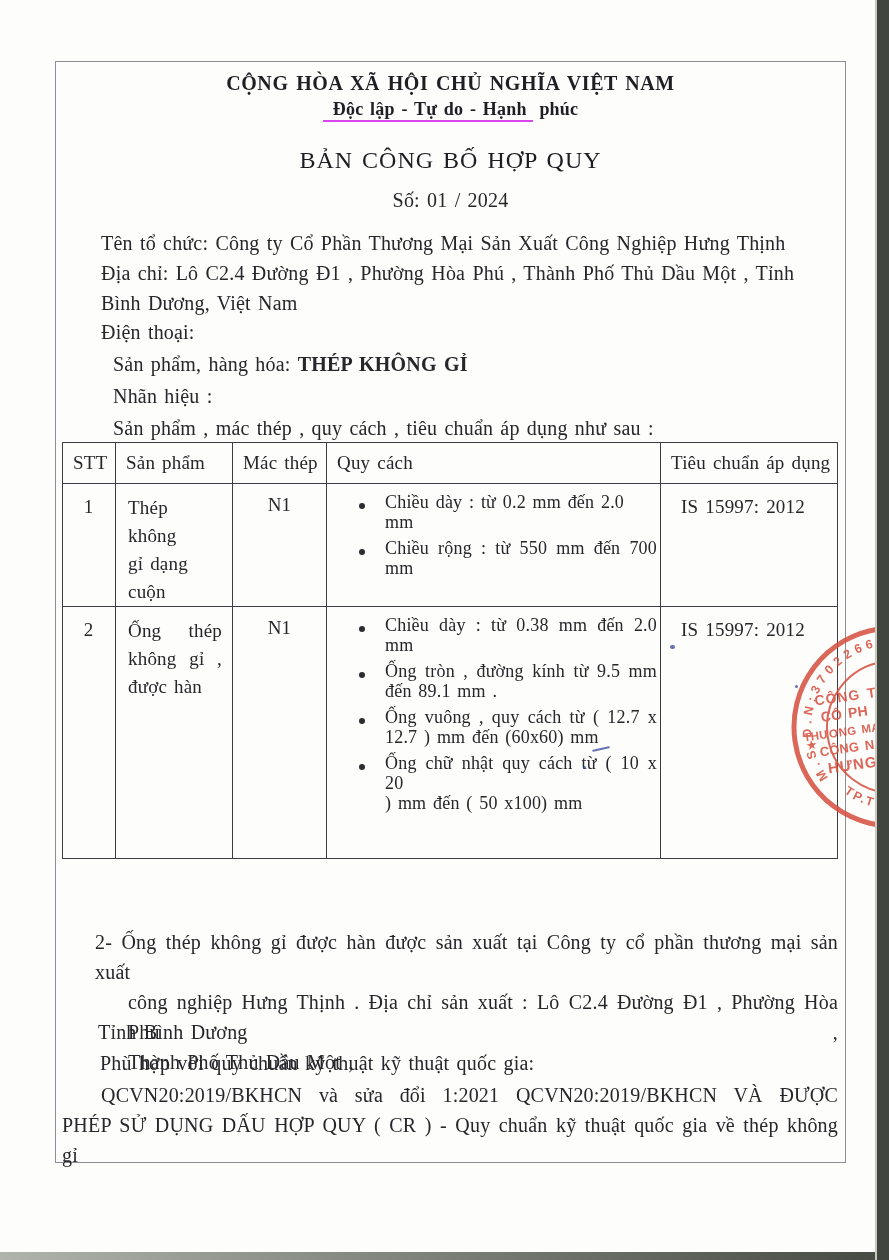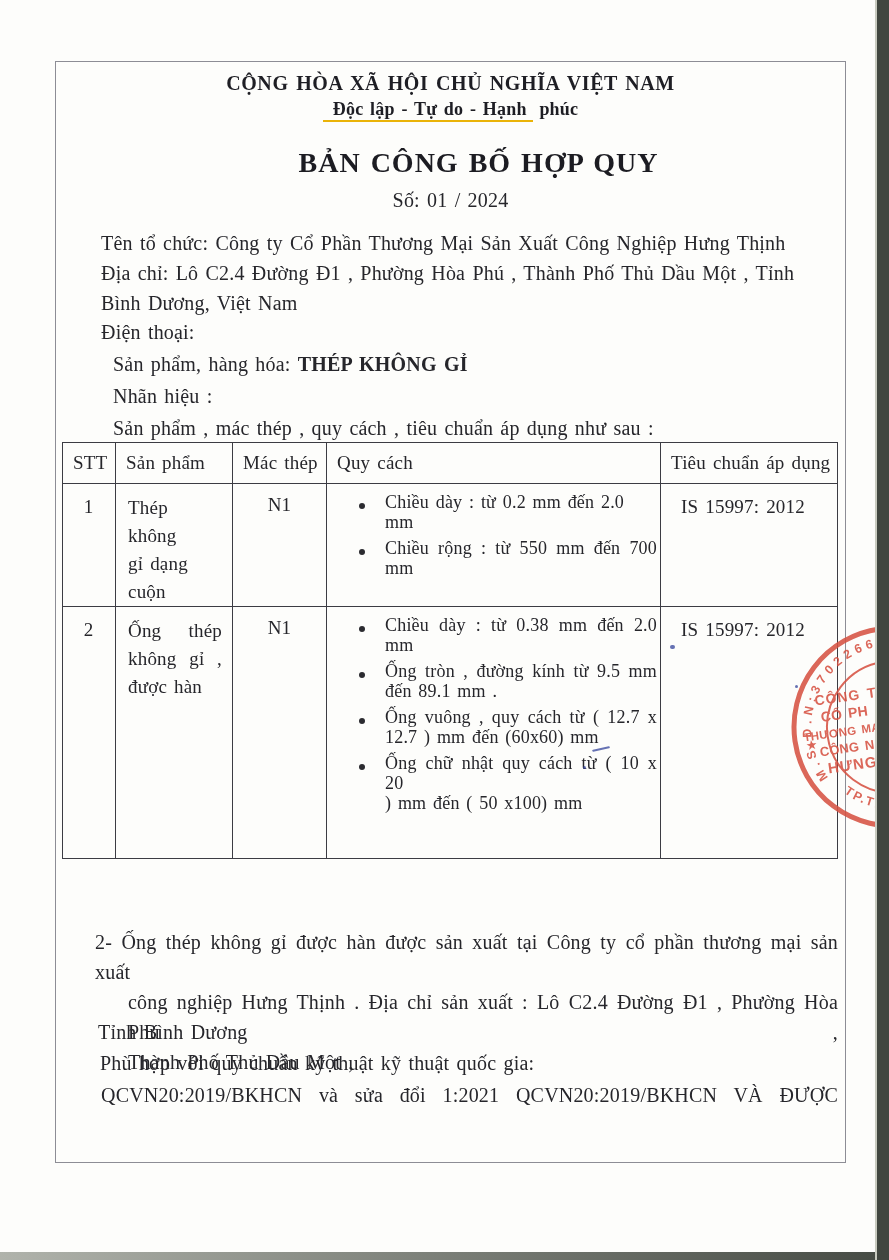--- a/index.html
+++ b/index.html
@@ -3,22 +3,22 @@
 <meta charset="utf-8">
 <style>
   html,body{margin:0;padding:0;background:#e8e8e6;}
   .page{position:relative;width:889px;height:1260px;background:#fdfdfb;overflow:hidden;
         font-family:"Liberation Serif","DejaVu Serif",serif;color:#26262b;
         letter-spacing:.2px;word-spacing:2px;}
   .frame{position:absolute;left:55px;top:61px;width:789px;height:1100px;border:1px solid #8d8d95;}
   .cw{position:absolute;left:55px;width:791px;text-align:center;}
   .nat{top:72px;font-size:20px;font-weight:bold;letter-spacing:.6px;color:#1e1e24;}
   .motto{top:99px;font-size:18px;font-weight:bold;color:#1e1e24;}
-  .motto .u{border-bottom:2px solid #eab308;padding:0 6px 1px 10px;}
-  .title{top:147px;font-size:28px;font-weight:bold;letter-spacing:1px;color:#1c1c22;margin-left:28px;}
+  .motto .u{border-bottom:2px solid #d946ef;padding:0 6px 1px 10px;}
+  .title{top:147px;font-size:24px;font-weight:normal;letter-spacing:1px;color:#1c1c22;}
   .num{top:189px;font-size:20px;}
   .blk{position:absolute;font-size:20px;line-height:30px;}
   .org{left:101px;top:228px;width:740px;}
   .phone{left:101px;top:317px;}
   .product{left:113px;top:349px;}
   .brand{left:113px;top:381px;}
   .intro{left:113px;top:413px;}
   .tline{display:block;}
   .jl{text-align:justify;text-align-last:justify;}
   .ind{padding-left:33px;}
@@ -149,20 +149,21 @@
   </table>
 
   <div class="blk note2">
       <div class="tline jl">2- Ống thép không gỉ được hàn được sản xuất tại Công ty cổ phần thương mại sản xuất</div>
       <div class="tline jl ind">công nghiệp Hưng Thịnh . Địa chỉ sản xuất : Lô C2.4 Đường Đ1 , Phường Hòa Phú ,</div>
       <div class="tline ind">Thành Phố Thủ Dầu Một ,</div>
     </div>
   <div class="blk conf">Phù hợp với quy chuẩn kỹ thuật kỹ thuật quốc gia:</div>
   <div class="blk province">Tỉnh Bình Dương</div>
   <div class="blk q1 jl">QCVN20:2019/BKHCN và sửa đổi 1:2021 QCVN20:2019/BKHCN VÀ ĐƯỢC</div>
+  <div class="blk q2 jl">PHÉP SỬ DỤNG DẤU HỢP QUY ( CR ) - Quy chuẩn kỹ thuật quốc gia về thép không gỉ</div>
 
   <svg class="stamp" viewBox="0 0 220 220">
     <circle cx="110" cy="110" r="99" fill="none" stroke="#d65142" stroke-width="5"></circle>
     <circle cx="110" cy="110" r="66" fill="none" stroke="#d65142" stroke-width="2"></circle>
     <defs>
       <path id="arcTop" d="M 39,151 A 82,82 0 1 1 191,124" fill="none"></path>
       <path id="arcBot" d="M 52,168 A 82,82 0 0 0 168,168" fill="none"></path>
     </defs>
     <text font-size="12.5" letter-spacing="4.5" fill="#d65142">
       <textPath href="#arcTop" startOffset="0">M.S.D.N:3702266</textPath>

